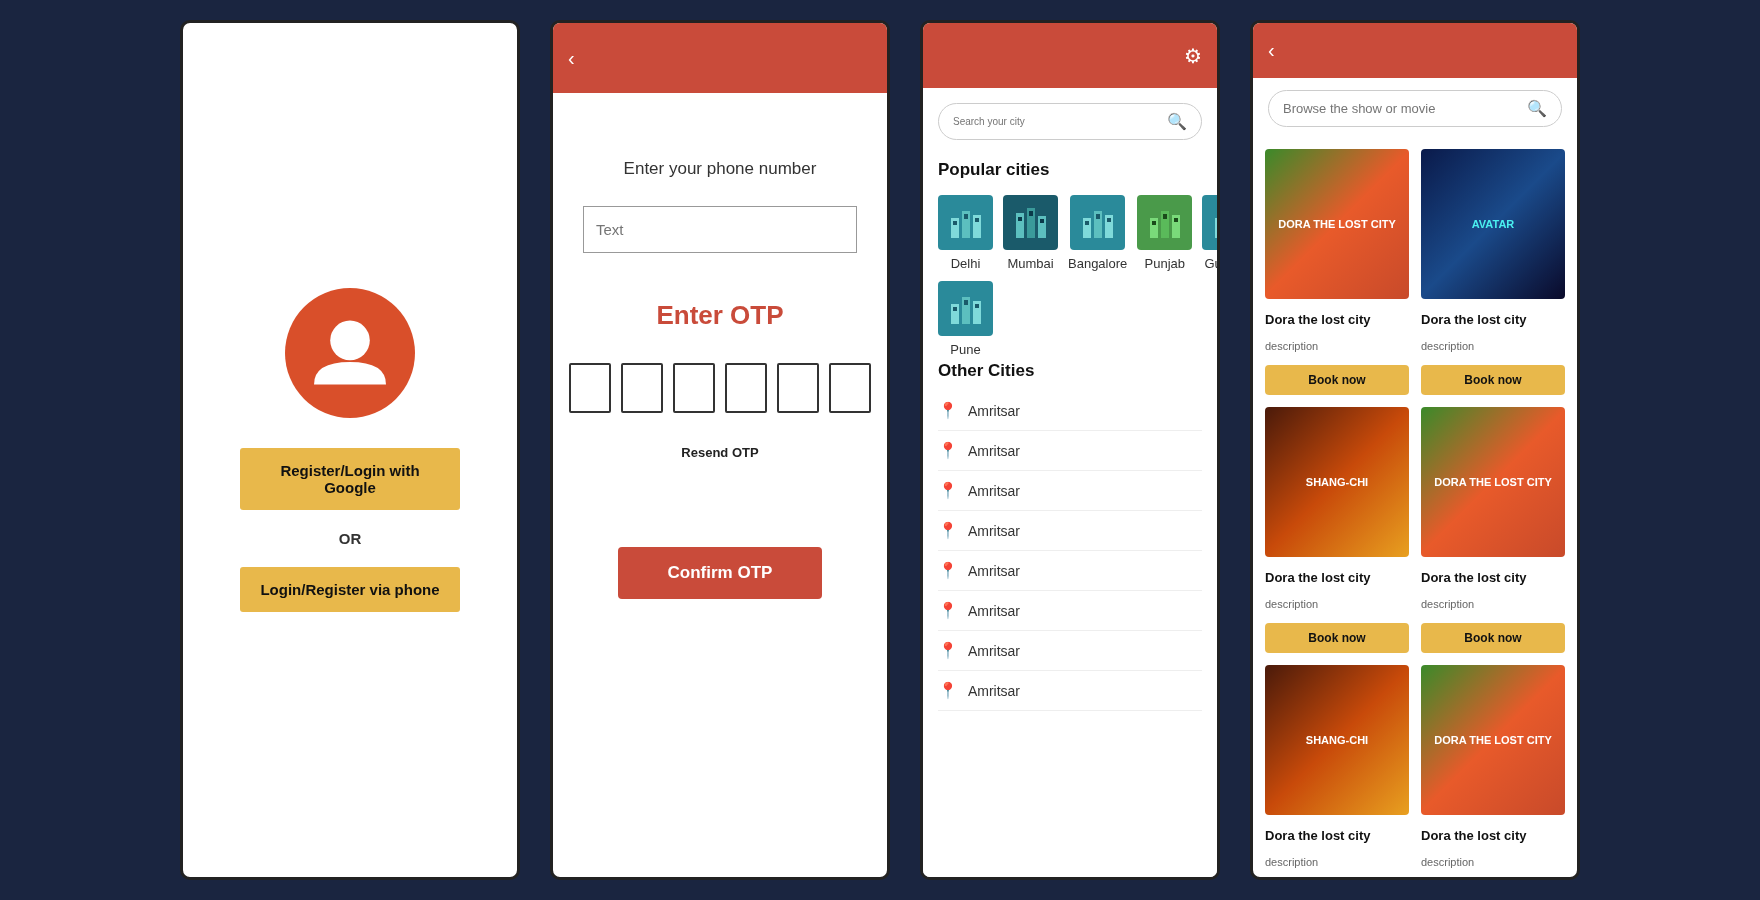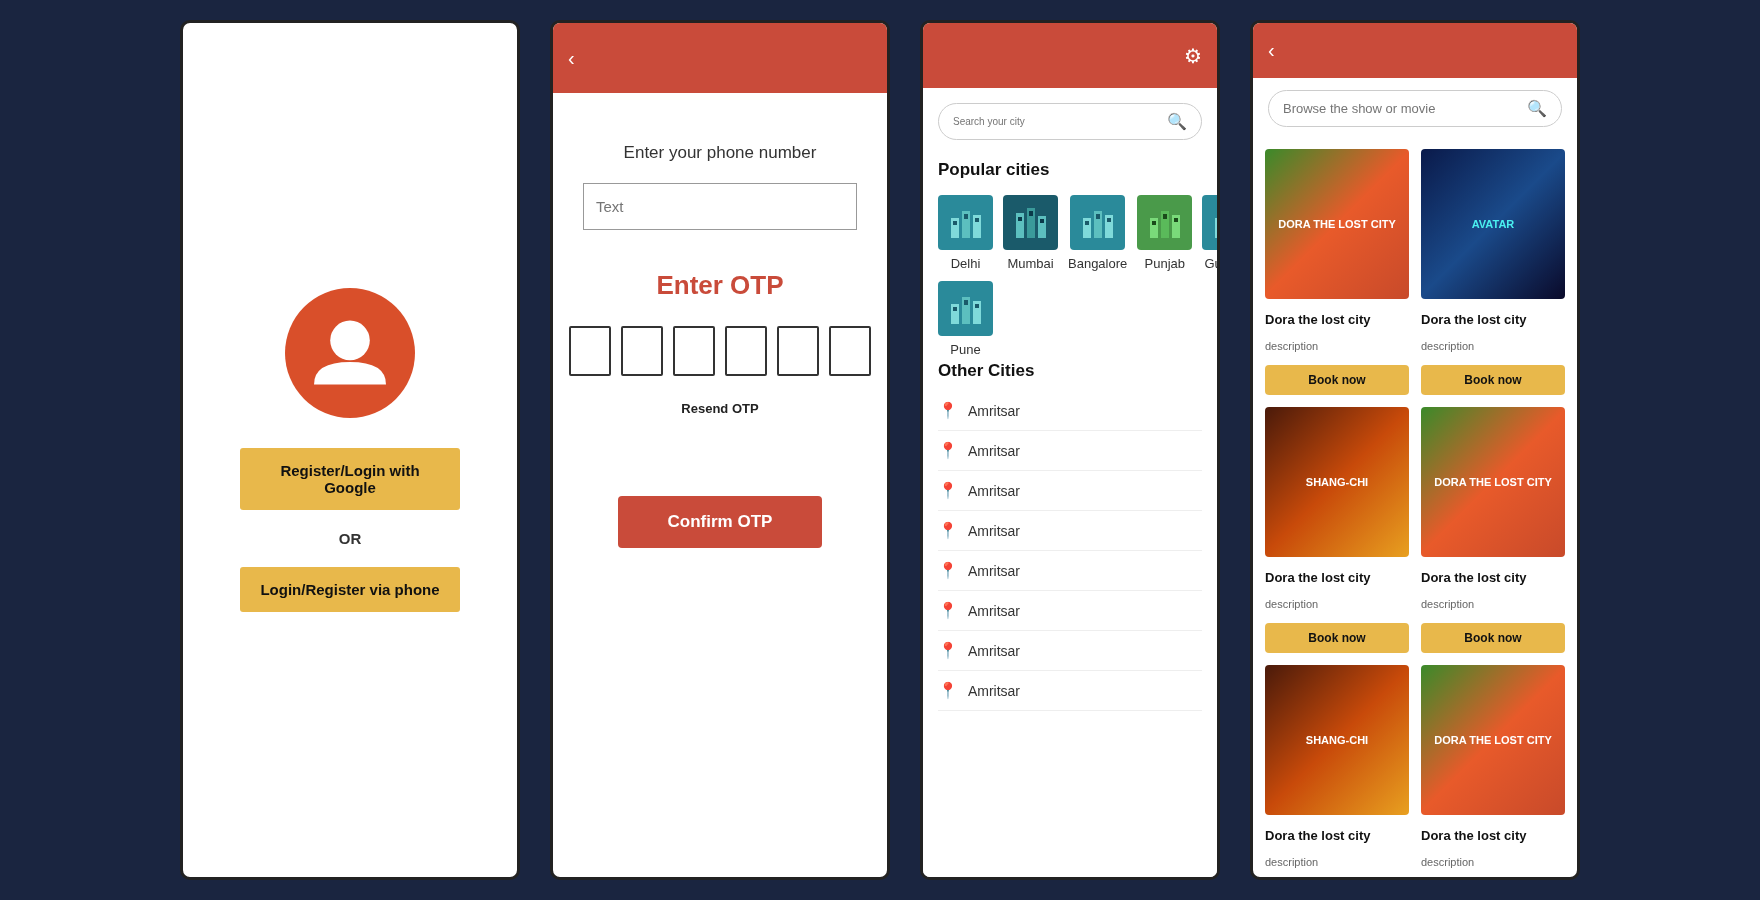--- a/index.html
+++ b/index.html
@@ -100,21 +100,22 @@
       color: #fff;
       font-size: 20px;
       cursor: pointer;
     }
 
     .screen2-content {
       display: flex;
       flex-direction: column;
       align-items: center;
       padding: 50px 30px 40px;
-      gap: 20px;
+      gap: 27px;
+      margin-top: 16px;
     }
 
     .phone-label {
       font-size: 17px;
       color: #333;
       text-align: center;
     }
 
     .phone-input {
       width: 100%;

